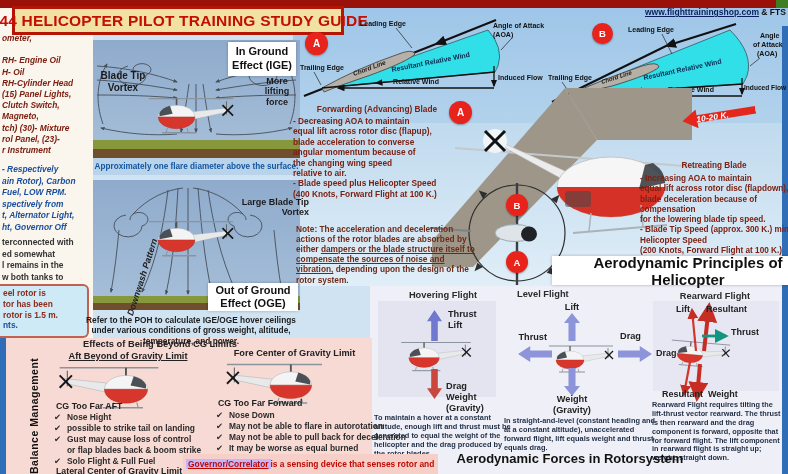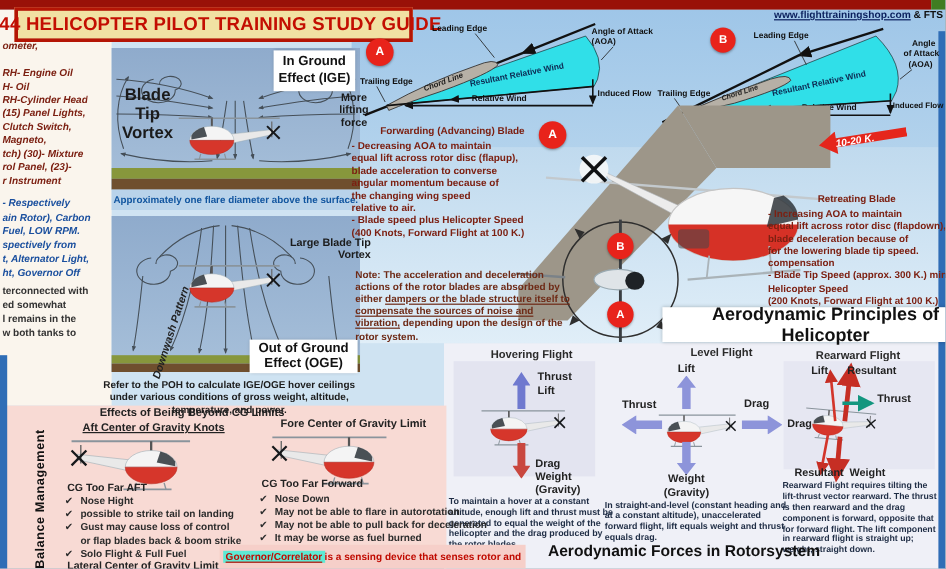--- a/index.html
+++ b/index.html
@@ -90,20 +90,26 @@
     <div class="ln" style="height:11.6px">spectively from</div>
     <div class="ln" style="height:11.6px">t, Alternator Light,</div>
     <div class="ln" style="height:11.6px">ht, Governor Off</div>
   </div>
   <div class="abs" style="left:2px;top:237px;font-size:8.4px;font-weight:700;color:#333;">
     <div class="ln" style="height:11.6px">terconnected with</div>
     <div class="ln" style="height:11.6px">ed somewhat</div>
     <div class="ln" style="height:11.6px">l remains in the</div>
     <div class="ln" style="height:11.6px">w both tanks to</div>
   </div>
+  <div class="abs" style="left:0;top:284px;width:84px;height:48px;background:#cdeaf6;border:2px solid #c4604f;border-left:none;border-radius:0 6px 6px 0;padding:2px 0 0 3px;font-size:8.4px;font-weight:700;color:#8c2b1c;">
+    <div class="ln" style="height:10.8px">eel rotor is</div>
+    <div class="ln" style="height:10.8px">tor has been</div>
+    <div class="ln" style="height:10.8px">rotor is 1.5 m.</div>
+    <div class="ln" style="height:10.8px;color:#1a4f9e">nts.</div>
+  </div>
 
   <div class="abs" style="left:93px;top:40px;width:207px;height:118px;background:linear-gradient(180deg,#8fabcc,#a7c0da);">
     <div class="abs" style="left:0;top:100px;width:207px;height:9px;background:#87973c;"></div>
     <div class="abs" style="left:0;top:109px;width:207px;height:9px;background:#6f4f2e;"></div>
     <svg class="abs" style="left:0;top:2px;" width="207" height="100" viewBox="0 0 207 100">
       <defs>
           <marker id="mIGE" markerWidth="6" markerHeight="6" refX="4" refY="2" orient="auto">
             <path d="M0,0 L5,2 L0,4 Z" fill="#454f58"></path>
           </marker>
         </defs>
@@ -125,22 +131,22 @@
         <path d="M169,28 a9,6 0 1 0 -13,5 a14,10 0 1 0 18,-9"></path>
       </g>
     </svg>
   </div>
   <svg class="abs" style="left:145px;top:92px;" width="92" height="46" viewBox="0 0 140 70">
       <use href="#heli"></use>
     </svg>
   <div class="whitebox" style="left:228px;top:42px;width:68px;height:34px;font-size:11px;line-height:1.25;">
     <span>In Ground Effect (IGE)</span>
   </div>
-  <div class="t" style="left:98px;top:70px;width:50px;font-size:14px;text-align:center;color:#1b1b1b;">Blade Tip Vortex</div>
-  <div class="t" style="left:274px;top:76px;width:42px;font-size:9px;text-align:center;color:#1b1b1b;">More lifting force</div>
+  <div class="t" style="left:98px;top:70px;width:50px;font-size:10px;text-align:center;color:#1b1b1b;">Blade Tip Vortex</div>
+  <div class="t" style="left:256px;top:76px;width:42px;font-size:9px;text-align:center;color:#1b1b1b;">More lifting force</div>
   <div class="abs" style="left:93px;top:158px;width:207px;height:17px;background:#b9d3ea;display:flex;align-items:center;justify-content:center;">
     <span style="color:#11559f;font-weight:700;font-size:8.2px;white-space:nowrap;">Approximately one flare diameter above the surface.</span>
   </div>
 
   <div class="abs" style="left:93px;top:180px;width:207px;height:130px;background:linear-gradient(180deg,#8fabcc,#a7c0da);">
     <div class="abs" style="left:0;top:116px;width:207px;height:7px;background:#87973c;"></div>
     <div class="abs" style="left:0;top:123px;width:207px;height:7px;background:#6f4f2e;"></div>
     <svg class="abs" style="left:0;top:2px;" width="207" height="116" viewBox="0 0 207 116">
       <defs>
           <marker id="mOGE" markerWidth="6" markerHeight="6" refX="4" refY="2" orient="auto">
@@ -272,22 +278,22 @@
   <div class="badge" style="left:506px;top:251px;width:22px;height:22px;font-size:9.5px;">A</div>
   <div class="speedtag" style="left:682px;top:106px;width:60px;height:19px;font-size:8.5px;transform:rotate(-9deg);">
     <span>10-20 K.</span>
   </div>
 
   <div class="abs" style="left:640px;top:161px;width:148px;color:#7c2012;font-weight:700;font-size:8.2px;">
     <div class="ln" style="height:13px;text-align:center">Retreating Blade</div>
     <div class="ln" style="height:10.3px">- Increasing AOA to maintain</div>
     <div class="ln" style="height:10.3px">equal lift across rotor disc (flapdown),</div>
     <div class="ln" style="height:10.3px">blade deceleration because of</div>
+    <div class="ln" style="height:10.3px">compensation</div>
     <div class="ln" style="height:10.3px">for the lowering blade tip speed.</div>
-    <div class="ln" style="height:10.3px">compensation</div>
     <div class="ln" style="height:10.3px">- Blade Tip Speed (approx. 300 K.) minus</div>
     <div class="ln" style="height:10.3px">Helicopter Speed</div>
     <div class="ln" style="height:10.3px">(200 Knots, Forward Flight at 100 K.)</div>
   </div>
 
   <div class="abs" style="left:296px;top:224px;width:182px;color:#6e2a16;font-weight:700;font-size:8.3px;line-height:1.22;">
     <span>Note: The acceleration and deceleration actions of the rotor blades are absorbed by either </span><u>dampers or the blade structure itself to compensate the sources of noise and vibration,</u><span> depending upon the design of the rotor system.</span>
   </div>
 
   <div class="whitebox" style="left:552px;top:256px;width:234px;height:29px;font-size:15px;padding-left:19px;">
@@ -301,21 +307,21 @@
   <div class="t" style="left:448px;top:320px;font-size:9.2px;">Lift</div>
   <svg class="abs" style="left:398px;top:337px;" width="76" height="38" viewBox="0 0 140 70">
       <use href="#heli"></use>
     </svg>
   <div class="abs arrow-down" style="left:427px;top:369px;width:15px;height:30px;background:#c9473f;"></div>
   <div class="t" style="left:446px;top:381px;font-size:9.2px;">Drag</div>
   <div class="t" style="left:446px;top:392px;font-size:9.2px;">Weight</div>
   <div class="t" style="left:446px;top:403px;font-size:9.2px;">(Gravity)</div>
   <div class="t" style="left:374px;top:413px;width:138px;font-size:7.4px;line-height:1.22;color:#1f2d45;">To maintain a hover at a constant altitude, enough lift and thrust must be generated to equal the weight of the helicopter and the drag produced by the rotor blades.</div>
 
-  <div class="t" style="left:517px;top:289px;width:110px;text-align:right;font-size:9.3px;color:#2b2b2b;">Level Flight</div>
+  <div class="t" style="left:517px;top:289px;width:110px;text-align:left;font-size:9.3px;color:#2b2b2b;">Level Flight</div>
   <div class="t" style="left:557px;top:302px;width:30px;text-align:center;font-size:9.2px;">Lift</div>
   <div class="abs arrow-up" style="left:564px;top:313px;width:16px;height:28px;background:#8d94da;"></div>
   <div class="t" style="left:505px;top:332px;width:42px;text-align:right;font-size:9.2px;">Thrust</div>
   <div class="abs arrow-left" style="left:518px;top:346px;width:34px;height:16px;background:#8d94da;"></div>
   <svg class="abs" style="left:546px;top:341px;" width="70" height="35" viewBox="0 0 140 70">
       <use href="#heli"></use>
     </svg>
   <div class="t" style="left:620px;top:331px;font-size:9.2px;">Drag</div>
   <div class="abs arrow-right" style="left:618px;top:346px;width:34px;height:16px;background:#8d94da;"></div>
   <div class="abs arrow-down" style="left:564px;top:368px;width:16px;height:28px;background:#8d94da;"></div>
@@ -347,21 +353,21 @@
   <div class="t" style="left:706px;top:304px;font-size:9px;">Resultant</div>
   <div class="t" style="left:731px;top:327px;font-size:9px;">Thrust</div>
   <div class="t" style="left:656px;top:348px;font-size:9px;">Drag</div>
   <div class="t" style="left:662px;top:389px;font-size:9px;">Resultant</div>
   <div class="t" style="left:708px;top:389px;font-size:9px;">Weight</div>
   <div class="t" style="left:652px;top:401px;width:132px;font-size:7.3px;line-height:1.22;color:#1f2d45;">Rearward Flight requires tilting the lift-thrust vector rearward. The thrust is then rearward and the drag component is forward, opposite that for forward flight. The lift component in rearward flight is straight up; weight, straight down.</div>
 
   <div class="t" style="left:445px;top:452px;width:250px;text-align:center;font-size:13px;color:#111;">Aerodynamic Forces in Rotorsystem</div>
 
   <div class="t" style="left:45px;top:339px;width:230px;text-align:center;font-size:9.3px;color:#222;">Effects of Being Beyond CG Limits</div>
-  <div class="t" style="left:48px;top:351px;width:160px;text-align:center;font-size:9.2px;text-decoration:underline;color:#222;">Aft Center of Gravity Knots</div>
+  <div class="t" style="left:48px;top:351px;width:160px;text-align:center;font-size:9.2px;text-decoration:underline;color:#222;">Aft Beyond of Gravity Limit</div>
   <svg class="abs flipx" style="left:55px;top:360px;" width="108" height="54" viewBox="0 0 140 70">
       <use href="#heli"></use>
     </svg>
   <div class="t" style="left:56px;top:401px;font-size:8.8px;color:#222;">CG Too Far AFT</div>
   <div class="abs" style="left:54px;top:412px;font-size:8.4px;font-weight:700;color:#2c2c2c;">
     <div class="chk-row" style="height:11px">
         <span class="chk">✔</span>
         <span>Nose Hight</span>
       </div>
     <div class="chk-row" style="height:11px">
@@ -396,25 +402,25 @@
     <div class="chk-row" style="height:11px">
         <span class="chk">✔</span>
         <span>May not be able to flare in autorotation</span>
       </div>
     <div class="chk-row" style="height:11px">
         <span class="chk">✔</span>
         <span>May not be able to pull back for deceleration</span>
       </div>
     <div class="chk-row" style="height:11px">
         <span class="chk">✔</span>
-        <span>It may be worse as fuel burned</span>
+        <span>It may be worse as equal burned</span>
       </div>
   </div>
 
   <div class="abs" style="left:183px;top:454px;width:252px;height:20px;background:#f6cfc9;display:flex;align-items:center;padding-left:3px;font-size:8.4px;font-weight:700;white-space:nowrap;">
-    <span style="background:#5eead4;color:#c00a00;text-decoration:underline;padding:0 2px;">Governor/Correlator</span>
+    <span style="background:#c4b5fd;color:#c00a00;text-decoration:underline;padding:0 2px;">Governor/Correlator</span>
     <span style="color:#c00a00;"> is a sensing device that senses rotor and</span>
   </div>
 
   <div class="abs" style="left:28px;top:354px;height:120px;writing-mode:vertical-rl;transform:rotate(180deg);
               font-size:10.5px;font-weight:700;color:#111;white-space:nowrap;letter-spacing:.5px;">Balance Management</div>
 
 </div>
 
 </body></html>

